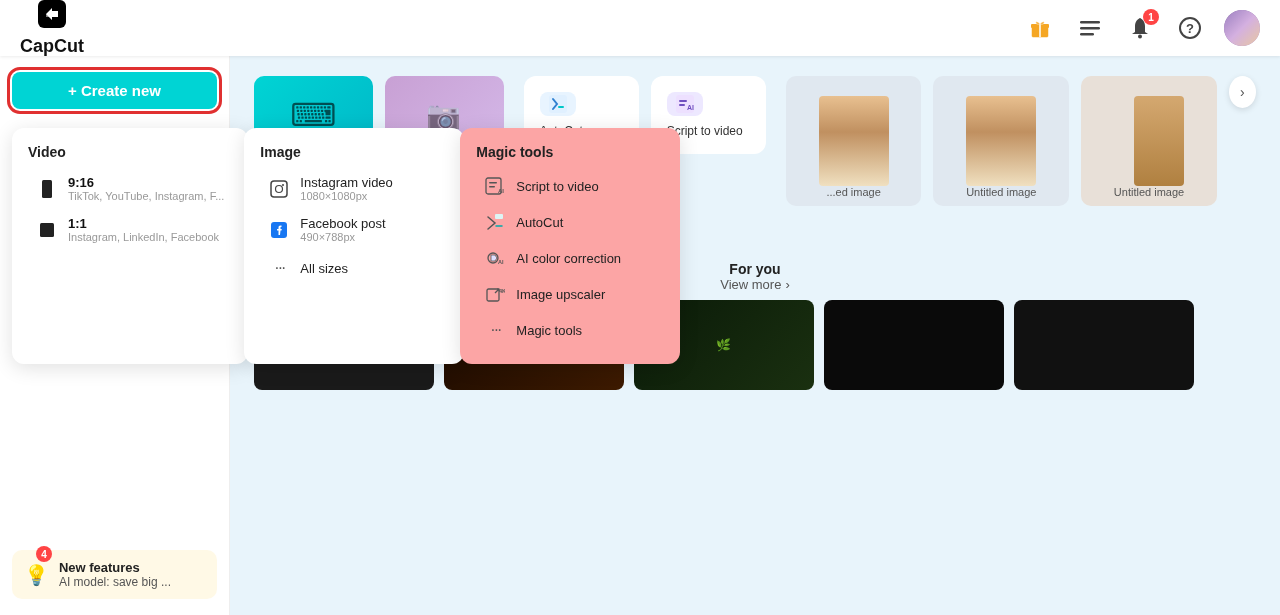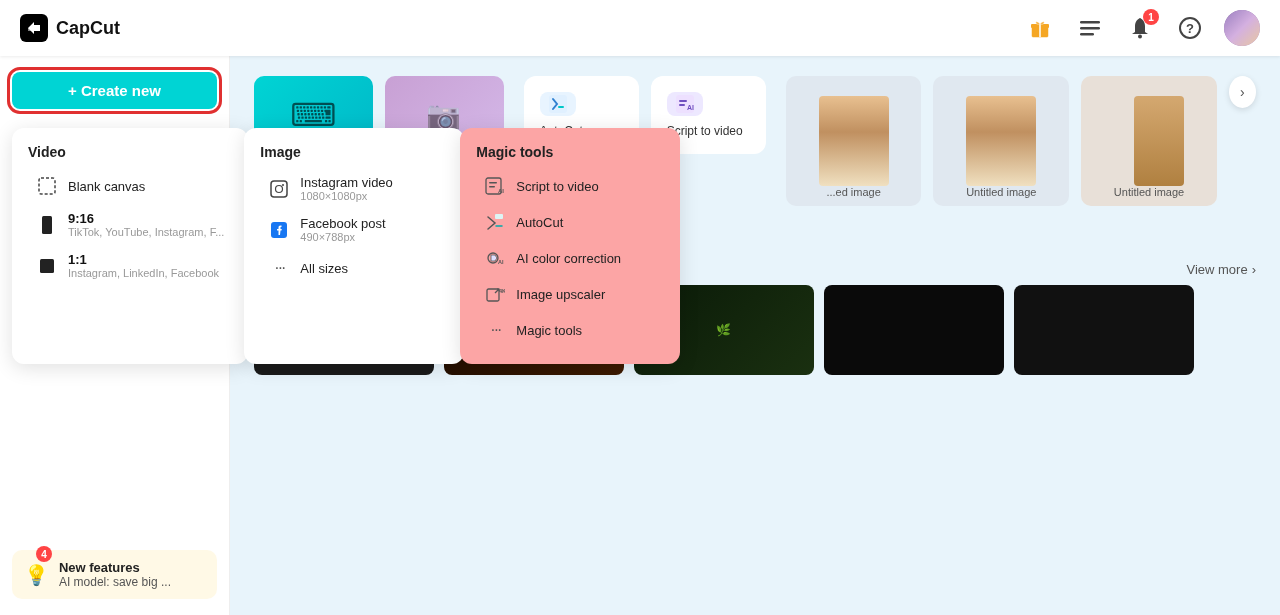--- a/index.html
+++ b/index.html
@@ -22,20 +22,21 @@
       align-items: center;
       justify-content: space-between;
       padding: 0 20px;
       z-index: 100;
       box-shadow: 0 1px 3px rgba(0,0,0,0.08);
     }
     .navbar-left {
       display: flex;
       align-items: center;
       gap: 8px;
+      flex-direction: column;
     }
     .logo-icon {
       width: 28px;
       height: 28px;
     }
     .logo-text {
       font-size: 18px;
       font-weight: 700;
       color: #111;
     }
@@ -293,20 +294,21 @@
     .tab-inactive {
       font-size: 15px;
       color: #888;
       cursor: pointer;
     }
     .for-you-row {
       display: flex;
       justify-content: space-between;
       align-items: center;
       margin-bottom: 8px;
+      flex-direction: column;
     }
     .for-you-label {
       font-size: 14px;
       font-weight: 600;
       color: #222;
     }
     .view-more {
       font-size: 13px;
       color: #555;
       cursor: pointer;
@@ -580,28 +582,20 @@
       <div class="tmpl-card tmpl-extra"></div>
     </div>
   </div>
 </main>
 
 <div class="dropdown-overlay" style="left: 12px; top: 128px;">
 
   <div class="dd-col">
     <div class="dd-section-title">Video</div>
 
-    <div class="dd-item">
-      <div class="dd-item-icon">
-        <svg width="18" height="18" viewBox="0 0 18 18" fill="none">
-          <rect x="1" y="1" width="16" height="16" rx="2" stroke="#444" stroke-width="1.5" stroke-dasharray="3 2"></rect>
-        </svg>
-      </div>
-      <span class="dd-item-text">Blank canvas</span>
-    </div>
 
 
     <div class="dd-ratio-item">
       <div class="ratio-icon">
         <svg width="12" height="20" viewBox="0 0 12 20" fill="none">
           <rect x="1" y="1" width="10" height="18" rx="1.5" fill="#222"></rect>
         </svg>
       </div>
       <div>
         <div class="ratio-label">9:16</div>

